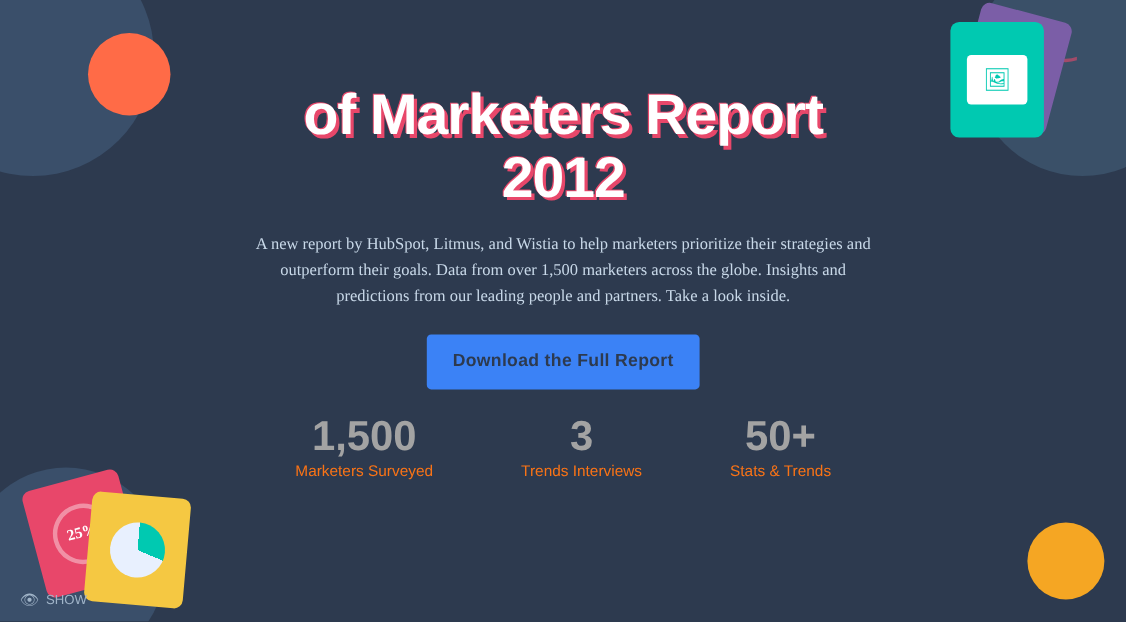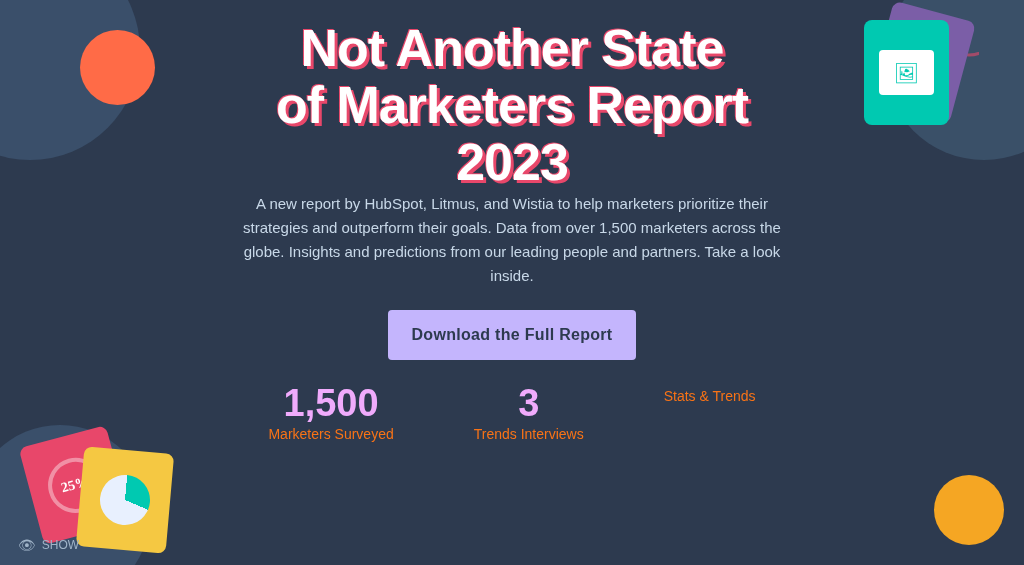--- a/index.html
+++ b/index.html
@@ -204,28 +204,29 @@
       max-width: 700px;
       letter-spacing: -1px;
     }
 
     .description {
       color: #c8d8e8;
       text-align: center;
       font-size: 15px;
       line-height: 1.6;
       max-width: 560px;
-      font-family: Liberation Sans, sans-serif;
+      margin-top: 18px;
+      font-family: Liberation Serif, serif;
       font-weight: 400;
     }
 
     .download-btn {
       margin-top: 22px;
       padding: 16px 24px;
-      background: #c4b5fd;
+      background: #3b82f6;
       color: #2d3a4f;
       border: none;
       border-radius: 4px;
       font-size: 16px;
       font-weight: 600;
       cursor: pointer;
       font-family: Arial, sans-serif;
       letter-spacing: 0.3px;
     }
 
@@ -242,21 +243,21 @@
     .stat-item {
       display: flex;
       flex-direction: column;
       align-items: center;
     }
 
     .stat-number {
       font-family: 'Arial Black', Arial, sans-serif;
       font-size: 38px;
       font-weight: 900;
-      color: #f0abfc;
+      color: #a3a3a3;
       line-height: 1;
       text-align: right;
     }
 
     .stat-label {
       font-family: Arial, sans-serif;
       font-size: 14px;
       color: #f97316;
       margin-top: 4px;
       text-align: center;
@@ -322,40 +323,41 @@
         <span class="card-pink-text">25%</span>
       </div>
     </div>
     <div class="card-yellow">
       <div class="pie-chart"></div>
     </div>
   </div>
 
   <div class="content">
     <h1 class="main-title">
-      <span>Not Another State</span><br>
+      <br>
       <span>of Marketers Report</span><br>
-      <span>2023</span>
+      <span>2012</span>
     </h1>
 
     <p class="description">A new report by HubSpot, Litmus, and Wistia to help marketers prioritize their strategies and outperform their goals. Data from over 1,500 marketers across the globe. Insights and predictions from our leading people and partners. Take a look inside.</p>
 
     <button class="download-btn">Download the Full Report</button>
   </div>
 
   <div class="stats-row">
     <div class="stat-item">
       <span class="stat-number">1,500</span>
       <span class="stat-label">Marketers Surveyed</span>
     </div>
     <div class="stat-item">
       <span class="stat-number">3</span>
       <span class="stat-label">Trends Interviews</span>
     </div>
     <div class="stat-item">
+      <span class="stat-number">50+</span>
       <span class="stat-label">Stats &amp; Trends</span>
     </div>
   </div>
 
   <div class="show-btn">
     <span class="eye-icon">👁</span>
     <span>SHOW</span>
   </div>
 
 </div>

